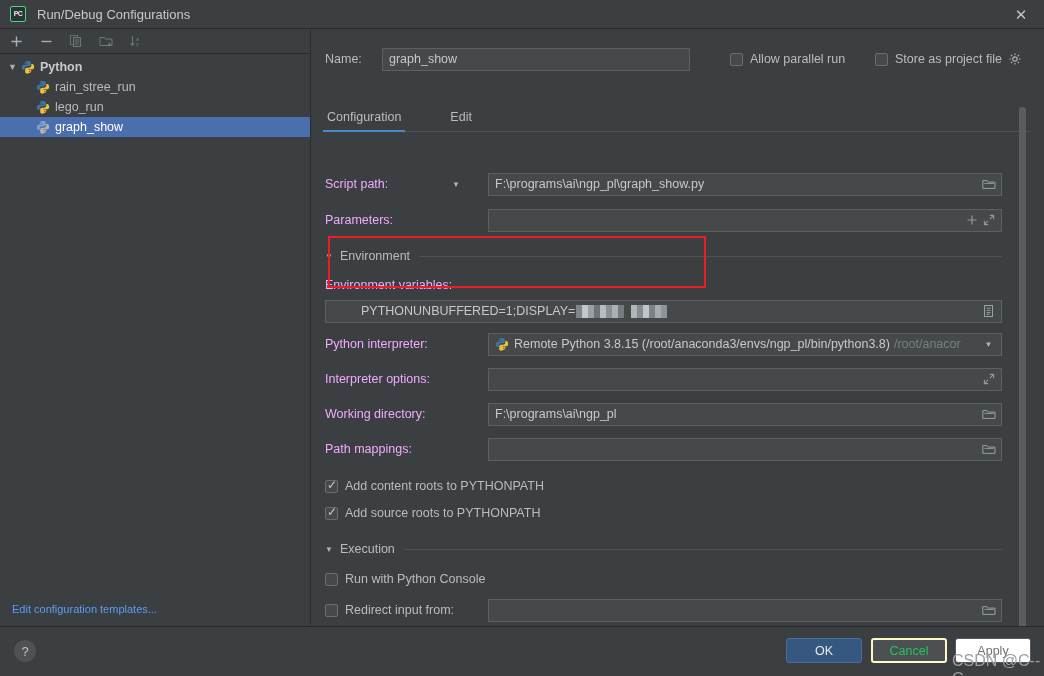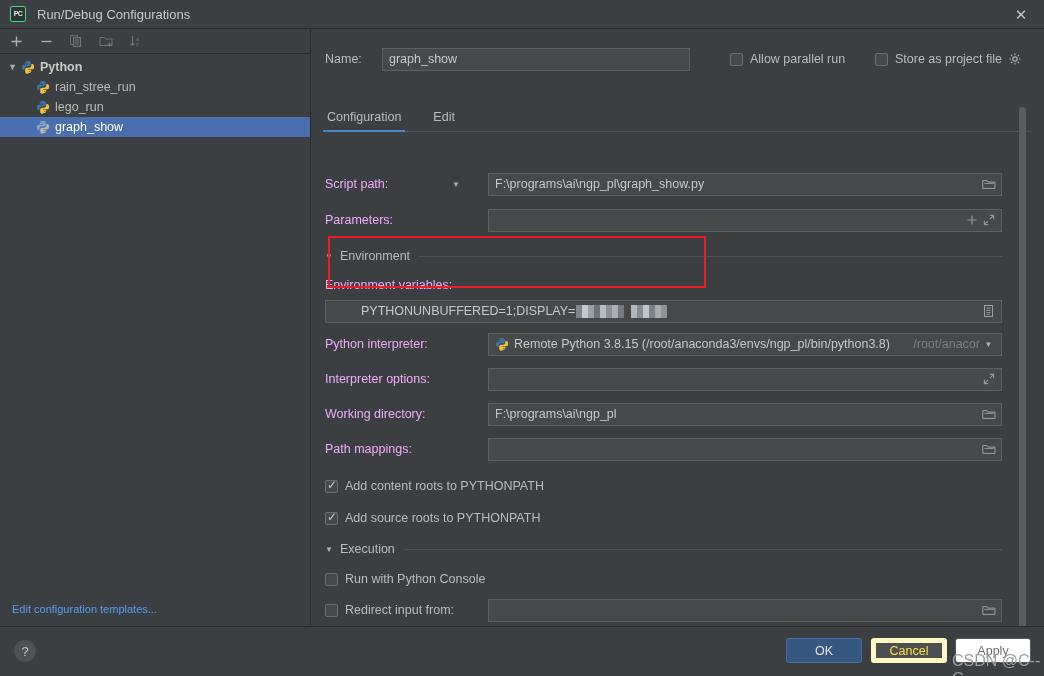--- a/index.html
+++ b/index.html
@@ -93,21 +93,21 @@
     content: "✓"; position: absolute; left: 1px; top: -3px;
     font-size: 12px; color: #c9c9c9;
   }
   #allow-parallel { position: absolute; left: 405px; top: 0; height: 24px; }
   #store-project { position: absolute; left: 550px; top: 0; height: 24px; }
   #store-gear { margin-left: 6px; width: 14px; height: 14px; cursor: pointer; }
 
   
   #tabs {
     position: absolute; left: 13px; top: 76px; width: 706px; height: 27px;
-    display: flex; align-items: flex-end; border-bottom: 1px solid #4e5254;
+    display: flex; align-items: flex-end; border-bottom: 1px solid #4e5254; gap: 17px;
   }
   .tab {
     padding: 0 14px 7px 2px; margin-right: 16px; color: #bbbbbb;
     font-size: 12.5px; cursor: pointer; position: relative;
   }
   .tab.active::after {
     content: ""; position: absolute; left: -2px; right: 10px; bottom: -1px;
     height: 2px; background: #4a88c7;
   }
 
@@ -156,21 +156,21 @@
     border-radius: 50%; background: #4e5254; color: #c3c3c3;
     font-size: 13px; display: flex; align-items: center; justify-content: center;
     cursor: pointer;
   }
   .dlg-btn {
     position: absolute; top: 11px; height: 25px; border-radius: 3px;
     display: flex; align-items: center; justify-content: center;
     font-size: 12.5px; cursor: pointer;
   }
   #btn-ok { left: 786px; width: 76px; background: #365880; border: 1px solid #4a6f9c; color: #e4e8ed; }
-  #btn-cancel { left: 871px; width: 76px; background: #4c5052; border: 5px solid #fef9c3; color: #fde047; }
+  #btn-cancel { left: 871px; width: 76px; background: #4c5052; border: 2px solid #fef9c3; color: #22c55e; }
   #btn-apply { left: 955px; width: 76px; background: #ffffff; border: 1px solid #55595b; color: #6f7274; }
   #watermark {
     position: absolute; left: 952px; top: 652px; color: #9b9fa1;
     font-size: 16px; font-family: "Liberation Sans", sans-serif; z-index: 30;
   }
 </style>
 </head>
 <body>
 
 <div id="titlebar">
@@ -354,21 +354,21 @@
     </div>
 
     <div class="row" style="top:190px; width:677px;">
       <span class="row-lbl">Python interpreter:</span>
       <div class="field" style="position:absolute; left:163px; width:514px;">
         <svg style="width:14px;height:14px;margin-right:5px;flex:0 0 auto" viewBox="0 0 16 16">
           <path d="M7.6 1.2c-2 0-3.3.6-3.3 2v1.6h3.5v.6H3.2c-1.3 0-2.2 1-2.2 3s.8 3 2.2 3h1v-1.8c0-1.4 1.1-2.5 2.5-2.5h2.5c1.1 0 2-.9 2-2V3.2c0-1.3-1.2-2-3.6-2zM5.9 2.4a.7.7 0 110 1.4.7.7 0 010-1.4z" fill="#3f72a5"></path>
           <path d="M8.4 14.8c2 0 3.3-.6 3.3-2v-1.6H8.2v-.6h4.6c1.3 0 2.2-1 2.2-3s-.8-3-2.2-3h-1v1.8c0 1.4-1.1 2.5-2.5 2.5H6.8c-1.1 0-2 .9-2 2v2.9c0 1.3 1.2 2 3.6 2zm1.7-1.2a.7.7 0 110-1.4.7.7 0 010 1.4z" fill="#f0c03c"></path>
         </svg>
         <span class="val" style="flex:0 0 auto">Remote Python 3.8.15 (/root/anaconda3/envs/ngp_pl/bin/python3.8)</span>
-        <span class="val" style="color:#7a7f82; margin-left:4px;text-align:right;">/root/anacor</span>
+        <span class="val" style="color:#7a7f82; margin-left:4px;">/root/anacor</span>
         <span class="ficon" style="font-size:8px;color:#b0b0b0">▼</span>
       </div>
     </div>
 
     <div class="row" style="top:225px; width:677px;">
       <span class="row-lbl">Interpreter options:</span>
       <div class="field" style="position:absolute; left:163px; width:514px;">
         <span class="val"></span>
         <span class="ficon">
           <svg width="12" height="12" viewBox="0 0 12 12">
@@ -401,21 +401,21 @@
             <path d="M2.4 5.4h9.4" stroke="#9aa0a4" stroke-width="0.9"></path>
           </svg>
         </span>
       </div>
     </div>
 
     <div class="row" style="top:332px;">
       <span class="chkbox checked"></span>
       <span class="lbl">Add content roots to PYTHONPATH</span>
     </div>
-    <div class="row" style="top:359px;align-items:flex-end;">
+    <div class="row" style="top:359px;">
       <span class="chkbox checked"></span>
       <span class="lbl">Add source roots to PYTHONPATH</span>
     </div>
 
     <div class="section-hdr" style="top:400px;">
       <span class="tri">▼</span>
       <span>Execution</span>
       <span class="line"></span>
     </div>
 

